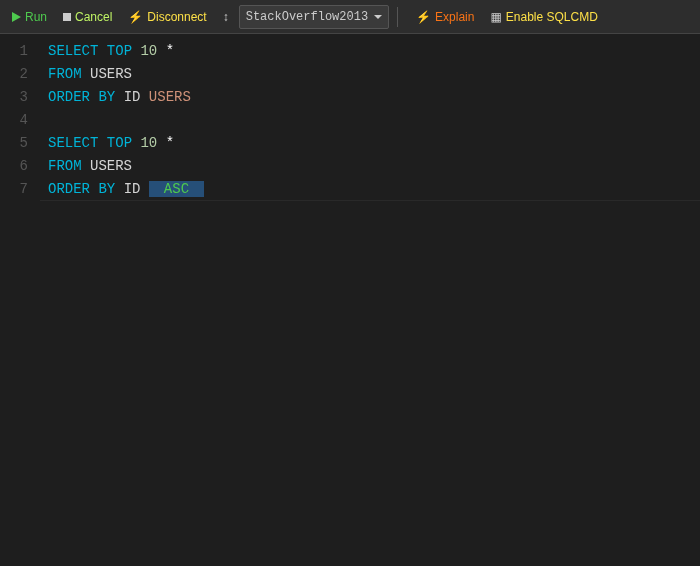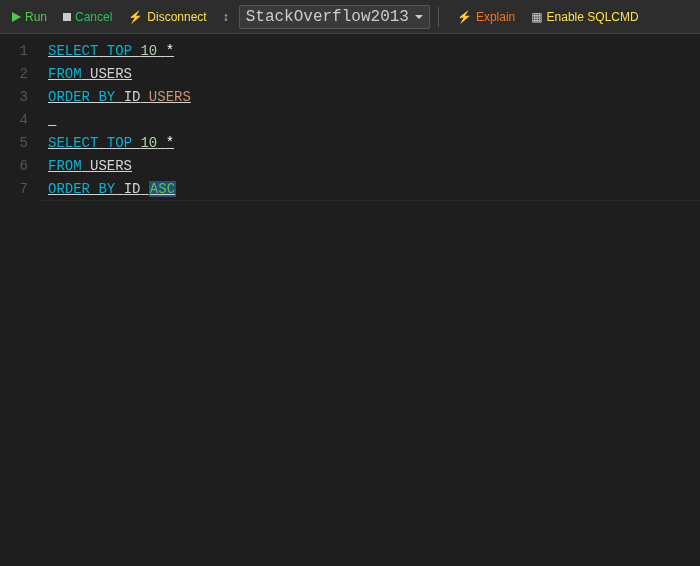--- a/index.html
+++ b/index.html
@@ -71,21 +71,21 @@
     }
 
     .connection-dropdown {
       display: flex;
       align-items: center;
       background: #3a3a3a;
       border: 1px solid #555;
       border-radius: 2px;
       padding: 2px 6px;
       color: #ccc;
-      font-size: 16px;
+      font-size: 12px;
       cursor: pointer;
       height: 24px;
       gap: 6px;
     }
 
     .connection-dropdown .arrow {
       width: 0;
       height: 0;
       border-style: solid;
       border-width: 4px 4px 0 4px;
@@ -126,30 +126,29 @@
       font-size: 14px;
       line-height: 23px;
       color: #d4d4d4;
       position: relative;
     }
 
     .code-line {
       white-space: pre;
       height: 23px;
       display: block;
-      text-decoration: underline;
     }
 
     
     .kw { color: #00b4d8; } 
     .star { color: #ffffff; } 
     .dir-asc-highlight {
       background-color: #264f78;
       color: #4ec94e;
-      padding: 0 1px;
+      padding: 0 15px;
     }
 
     .cursor-line {
       position: relative;
     }
 
     @keyframes blink {
       50% { opacity: 0; }
     }
 
@@ -158,21 +157,21 @@
       position: absolute;
       top: calc(23px * 6 + 23px - 1px);
       left: 0;
       right: 0;
       height: 1px;
       background: rgba(255,255,255,0.05);
       pointer-events: none;
     }
 
     .run-label { color: #4ec94e; }
-    .cancel-label { color: #22c55e; }
+    .cancel-label { color: #bef264; }
     .disconnect-label { color: #fde047; }
     .change-label { color: #ccc; }
     .explain-label { color: #f97316; }
     .sqlcmd-label { color: #fde047; }
   </style>
 </head>
 <body>
 
 <div class="toolbar">
   <button class="toolbar-btn">

